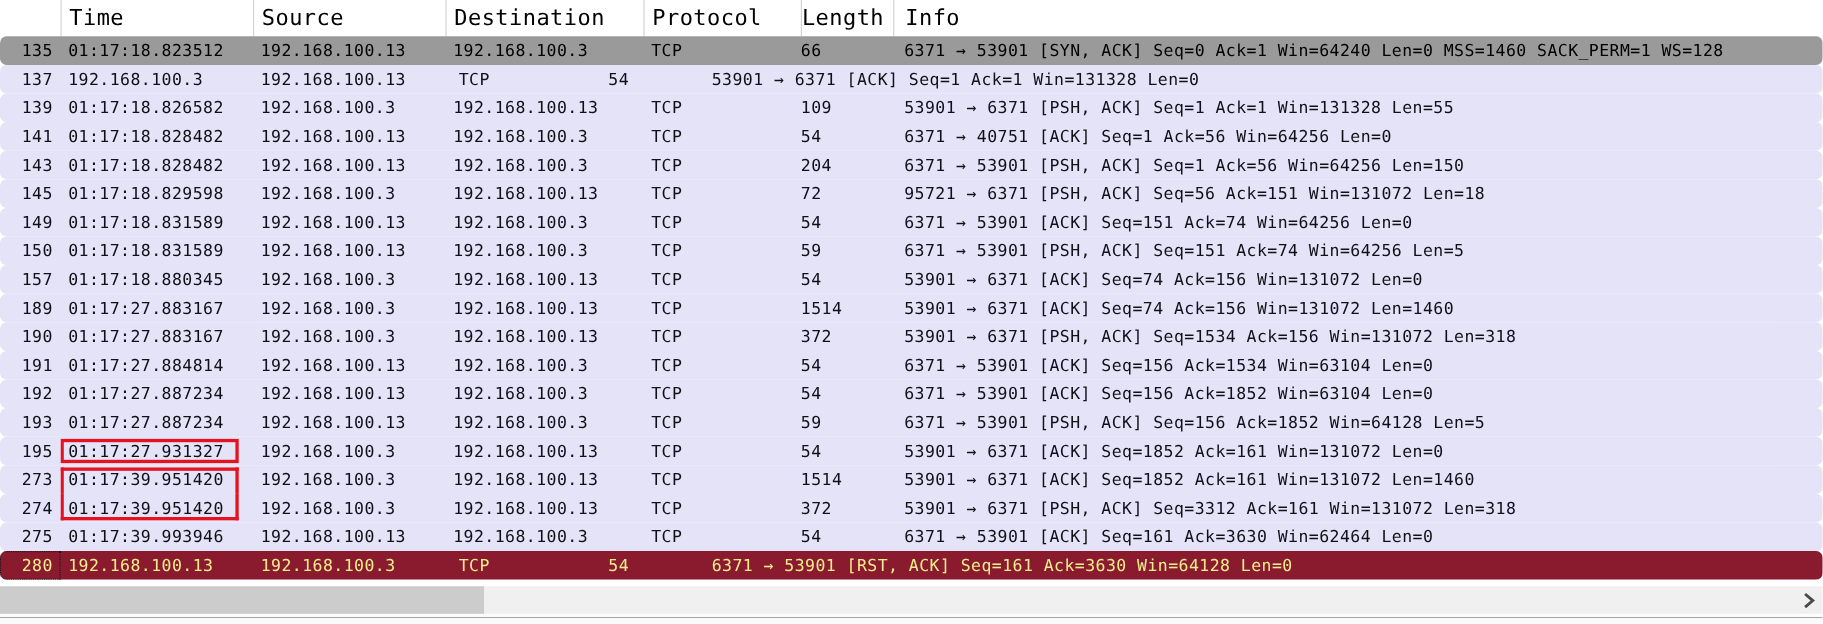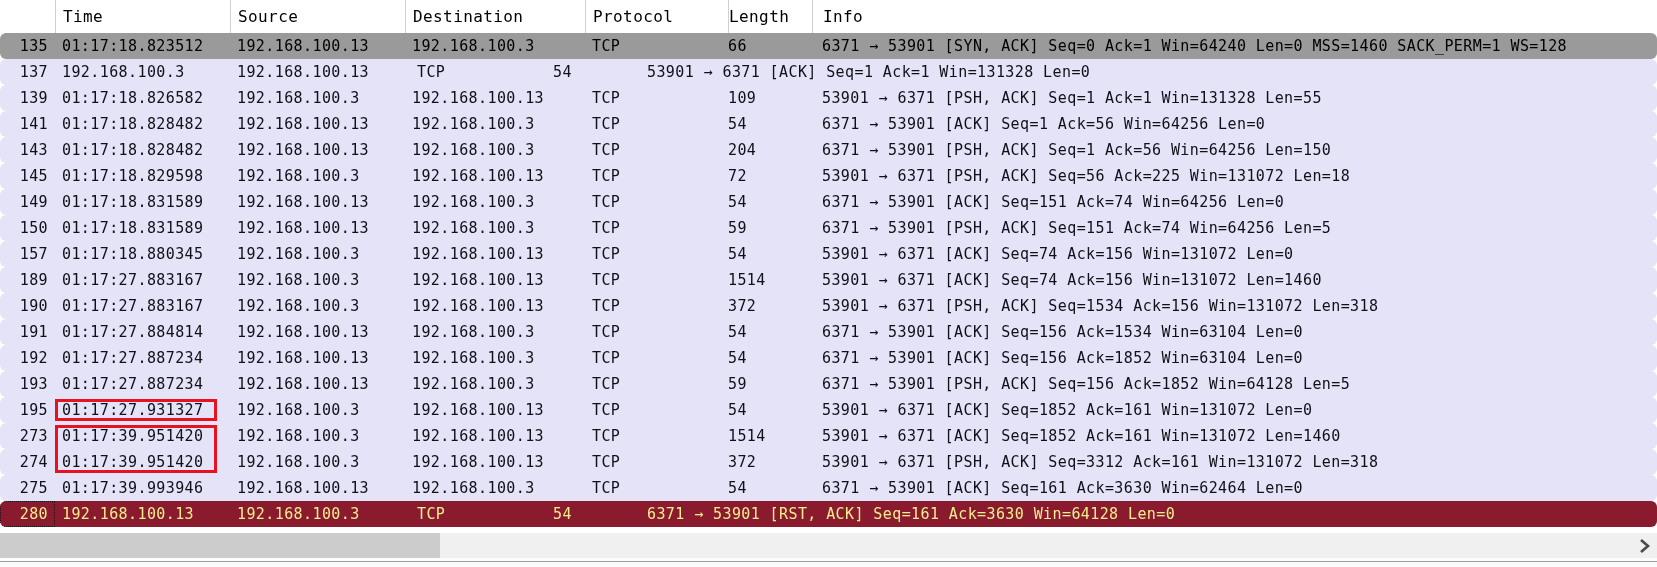--- a/index.html
+++ b/index.html
@@ -18,21 +18,21 @@
     --divider:#9e9e9e;
   }
   *{box-sizing:border-box;margin:0;padding:0;}
   html,body{width:1657px;height:567px;overflow:hidden;background:#fff;}
   body{font-family:"DejaVu Sans Mono","Liberation Mono",monospace;letter-spacing:0.4px;}
 
   .packet-pane{width:1657px;height:567px;position:relative;background:#fff;}
 
   
   .header-row{display:flex;height:33px;background:var(--header-bg);color:var(--header-fg);
-    font-size:16px;line-height:33px;white-space:nowrap;overflow:hidden;}
+    font-size:20px;line-height:33px;white-space:nowrap;overflow:hidden;}
   .hcell{height:100%;overflow:hidden;}
   .hcell.sep{border-left:1px solid var(--header-sep);}
 
   
   .c-no{width:55px;flex:0 0 55px;text-align:right;padding-right:7px;}
   .c-time{width:175px;flex:0 0 175px;padding-left:7px;position:relative;}
   .c-src{width:175px;flex:0 0 175px;padding-left:7px;}
   .c-dst{width:180px;flex:0 0 180px;padding-left:7px;}
   .c-proto{width:143px;flex:0 0 143px;padding-left:7px;}
   .c-len{width:84px;flex:0 0 84px;padding-right:6px;}
@@ -107,39 +107,39 @@
     <div class="cell c-len">109</div>
     <div class="cell c-info">53901 → 6371 [PSH, ACK] Seq=1 Ack=1 Win=131328 Len=55</div>
   </div>
       <div class="row">
     <div class="cell c-no">141</div>
     <div class="cell c-time">01:17:18.828482</div>
     <div class="cell c-src">192.168.100.13</div>
     <div class="cell c-dst">192.168.100.3</div>
     <div class="cell c-proto">TCP</div>
     <div class="cell c-len">54</div>
-    <div class="cell c-info">6371 → 53901 [ACK] Seq=1 Ack=56 Win=64256 Len=0</div>
+    <div class="cell c-info">6371 → 40751 [ACK] Seq=1 Ack=56 Win=64256 Len=0</div>
   </div>
       <div class="row">
     <div class="cell c-no">143</div>
     <div class="cell c-time">01:17:18.828482</div>
     <div class="cell c-src">192.168.100.13</div>
     <div class="cell c-dst">192.168.100.3</div>
     <div class="cell c-proto">TCP</div>
     <div class="cell c-len">204</div>
     <div class="cell c-info">6371 → 53901 [PSH, ACK] Seq=1 Ack=56 Win=64256 Len=150</div>
   </div>
       <div class="row">
     <div class="cell c-no">145</div>
     <div class="cell c-time">01:17:18.829598</div>
     <div class="cell c-src">192.168.100.3</div>
     <div class="cell c-dst">192.168.100.13</div>
     <div class="cell c-proto">TCP</div>
     <div class="cell c-len">72</div>
-    <div class="cell c-info">53901 → 6371 [PSH, ACK] Seq=56 Ack=225 Win=131072 Len=18</div>
+    <div class="cell c-info">95721 → 6371 [PSH, ACK] Seq=56 Ack=151 Win=131072 Len=18</div>
   </div>
       <div class="row">
     <div class="cell c-no">149</div>
     <div class="cell c-time">01:17:18.831589</div>
     <div class="cell c-src">192.168.100.13</div>
     <div class="cell c-dst">192.168.100.3</div>
     <div class="cell c-proto">TCP</div>
     <div class="cell c-len">54</div>
     <div class="cell c-info">6371 → 53901 [ACK] Seq=151 Ack=74 Win=64256 Len=0</div>
   </div>

